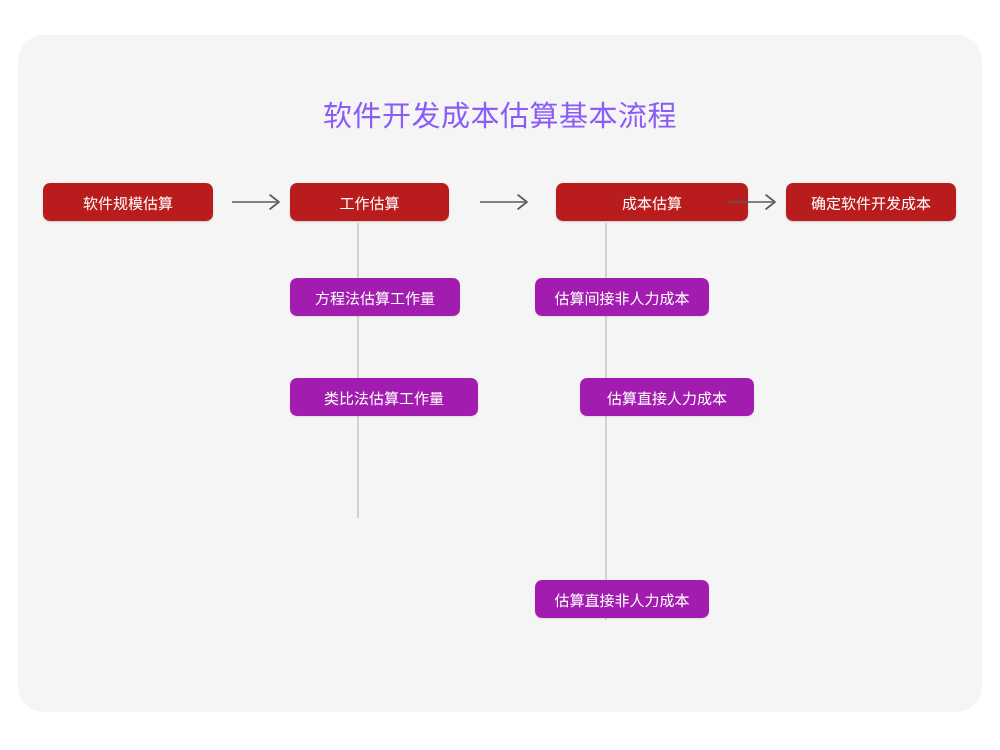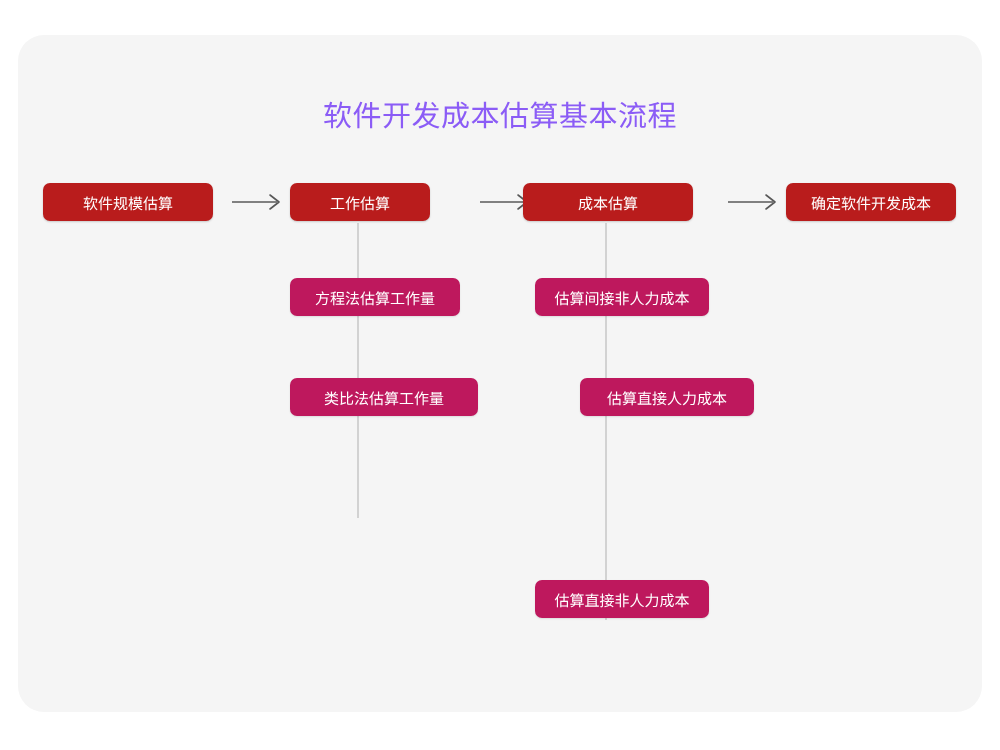--- a/index.html
+++ b/index.html
@@ -53,21 +53,21 @@
     white-space: nowrap;
     user-select: none;
   }
   .node.primary {
     background: #b91c1c;
     height: 38px;
     font-size: 15px;
     box-shadow: 0 1px 2px rgba(0,0,0,0.18);
   }
   .node.secondary {
-    background: #be185d;
+    background: #a21caf;
     height: 38px;
     font-size: 15px;
     box-shadow: 0 1px 2px rgba(0,0,0,0.10);
   }
 
   
   .trunk {
     position: absolute;
     width: 2px;
     background: #d2d2d2;
@@ -96,32 +96,32 @@
     <span>软件规模估算</span>
   </div>
 
   <span class="arrow" style="left:214px; top:156px; width:52px;">
     <svg width="52" height="22" viewBox="0 0 52 22">
       <line x1="0" y1="11" x2="45" y2="11" stroke="#585858" stroke-width="1.6"></line>
       <polyline points="38,4 47,11 38,18" fill="none" stroke="#585858" stroke-width="1.6" stroke-linecap="round" stroke-linejoin="round"></polyline>
     </svg>
   </span>
 
-  <div class="node primary" style="left:272px; top:148px; width:140px;">
+  <div class="node primary" style="left:272px; top:148px; width:159px;">
     <span>工作估算</span>
   </div>
 
   <span class="arrow" style="left:462px; top:156px; width:52px;">
     <svg width="52" height="22" viewBox="0 0 52 22">
       <line x1="0" y1="11" x2="45" y2="11" stroke="#585858" stroke-width="1.6"></line>
       <polyline points="38,4 47,11 38,18" fill="none" stroke="#585858" stroke-width="1.6" stroke-linecap="round" stroke-linejoin="round"></polyline>
     </svg>
   </span>
 
-  <div class="node primary" style="left:505px; top:148px; width:170px;">
+  <div class="node primary" style="left:538px; top:148px; width:192px;">
     <span>成本估算</span>
   </div>
 
   <span class="arrow" style="left:710px; top:156px; width:52px;">
     <svg width="52" height="22" viewBox="0 0 52 22">
       <line x1="0" y1="11" x2="45" y2="11" stroke="#585858" stroke-width="1.6"></line>
       <polyline points="38,4 47,11 38,18" fill="none" stroke="#585858" stroke-width="1.6" stroke-linecap="round" stroke-linejoin="round"></polyline>
     </svg>
   </span>
 

